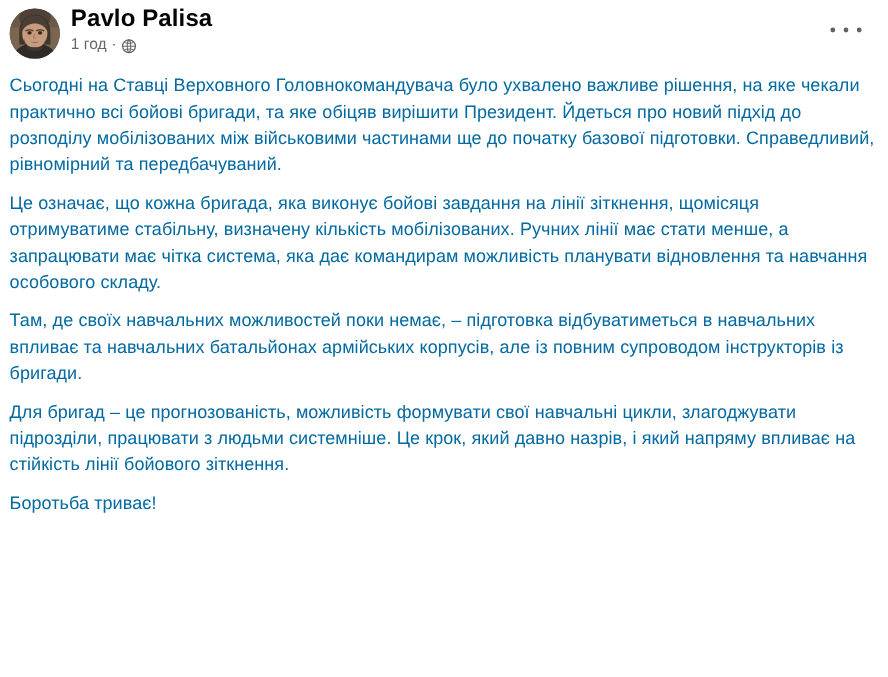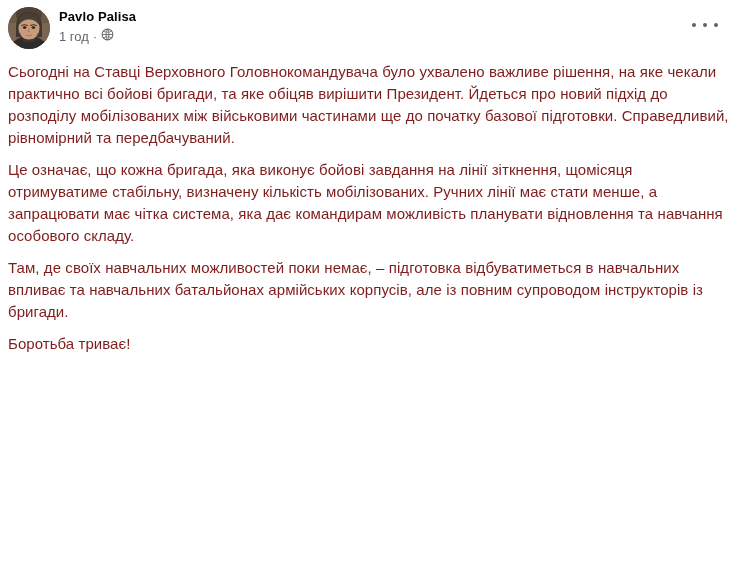--- a/index.html
+++ b/index.html
@@ -48,30 +48,30 @@
 
   .header-text {
     margin-left: 9px;
     display: flex;
     flex-direction: column;
     justify-content: flex-start;
     padding-top: 1px;
   }
 
   .author-name {
-    font-size: 13px;
+    font-size: 20px;
     font-weight: bold;
     line-height: 19px;
     color: #050505;
     letter-spacing: 0.1px;
   }
 
   .meta-row {
     display: flex;
-    align-items: flex-start;
+    align-items: flex-end;
     margin-top: 2px;
     font-size: 13px;
     line-height: 17px;
     color: #65676b;
   }
   .meta-time { color: #65676b; }
   .meta-dot {
     margin: 0 4px;
     color: #65676b;
   }
@@ -107,21 +107,21 @@
 
   
   .post-body {
     padding: 9px 8px 0 8px;
     box-sizing: border-box;
   }
   .post-body p {
     margin: 0 0 10px 0;
     font-size: 15px;
     line-height: 22px;
-    color: #7f1d1d;
+    color: #0369a1;
     text-align: left;
     letter-spacing: 0.05px;
     word-spacing: 0.1px;
   }
   .post-body p:last-child { margin-bottom: 0; }
 </style>
 </head>
 <body>
 
 <div class="post">
@@ -179,16 +179,17 @@
       <span></span>
       <span></span>
     </div>
 
   </div>
 
   <div class="post-body">
     <p>Сьогодні на Ставці Верховного Головнокомандувача було ухвалено важливе рішення, на яке чекали практично всі бойові бригади, та яке обіцяв вирішити Президент. Йдеться про новий підхід до розподілу мобілізованих між військовими частинами ще до початку базової підготовки. Справедливий, рівномірний та передбачуваний.</p>
     <p>Це означає, що кожна бригада, яка виконує бойові завдання на лінії зіткнення, щомісяця отримуватиме стабільну, визначену кількість мобілізованих. Ручних лінії має стати менше, а запрацювати має чітка система, яка дає командирам можливість планувати відновлення та навчання особового складу.</p>
     <p>Там, де своїх навчальних можливостей поки немає, – підготовка відбуватиметься в навчальних впливає та навчальних батальйонах армійських корпусів, але із повним супроводом інструкторів із бригади.</p>
+    <p>Для бригад – це прогнозованість, можливість формувати свої навчальні цикли, злагоджувати підрозділи, працювати з людьми системніше. Це крок, який давно назрів, і який напряму впливає на стійкість лінії бойового зіткнення.</p>
     <p>Боротьба триває!</p>
   </div>
 
 </div>
 
 </body></html>

